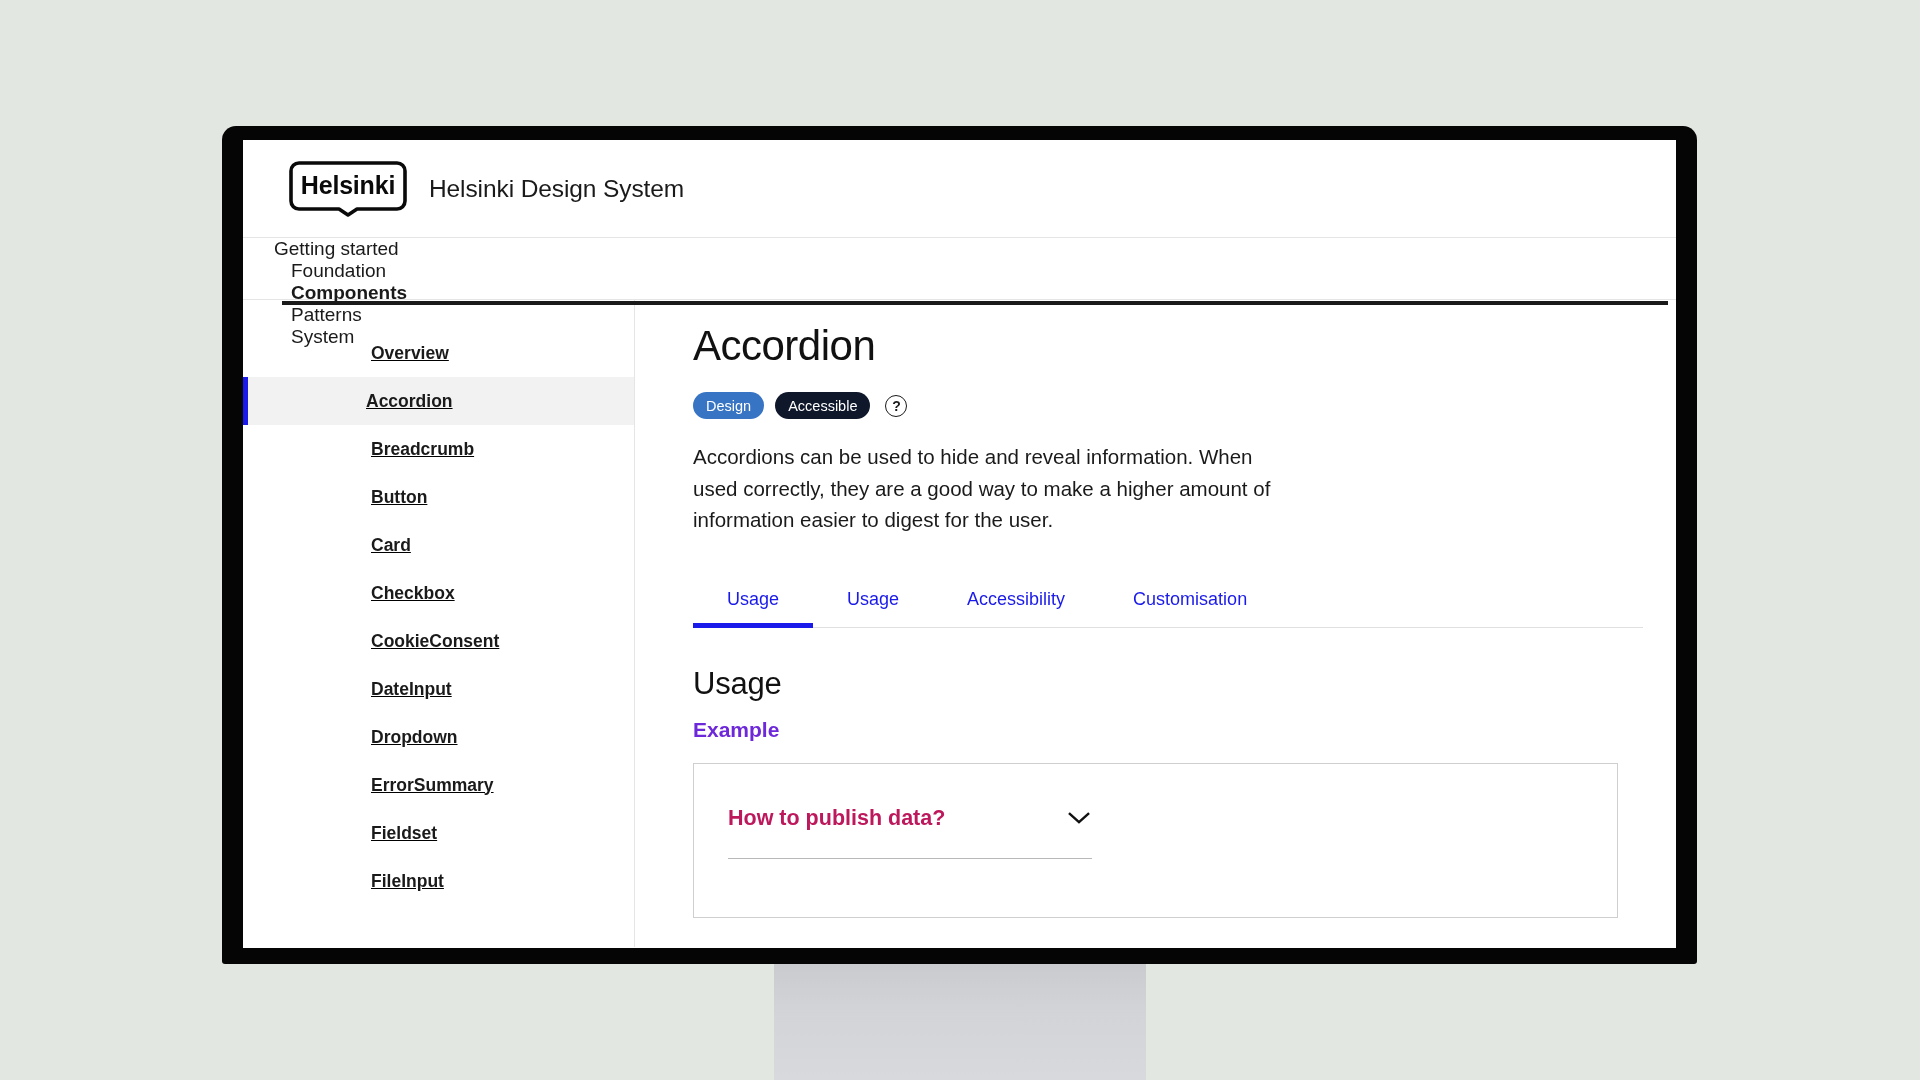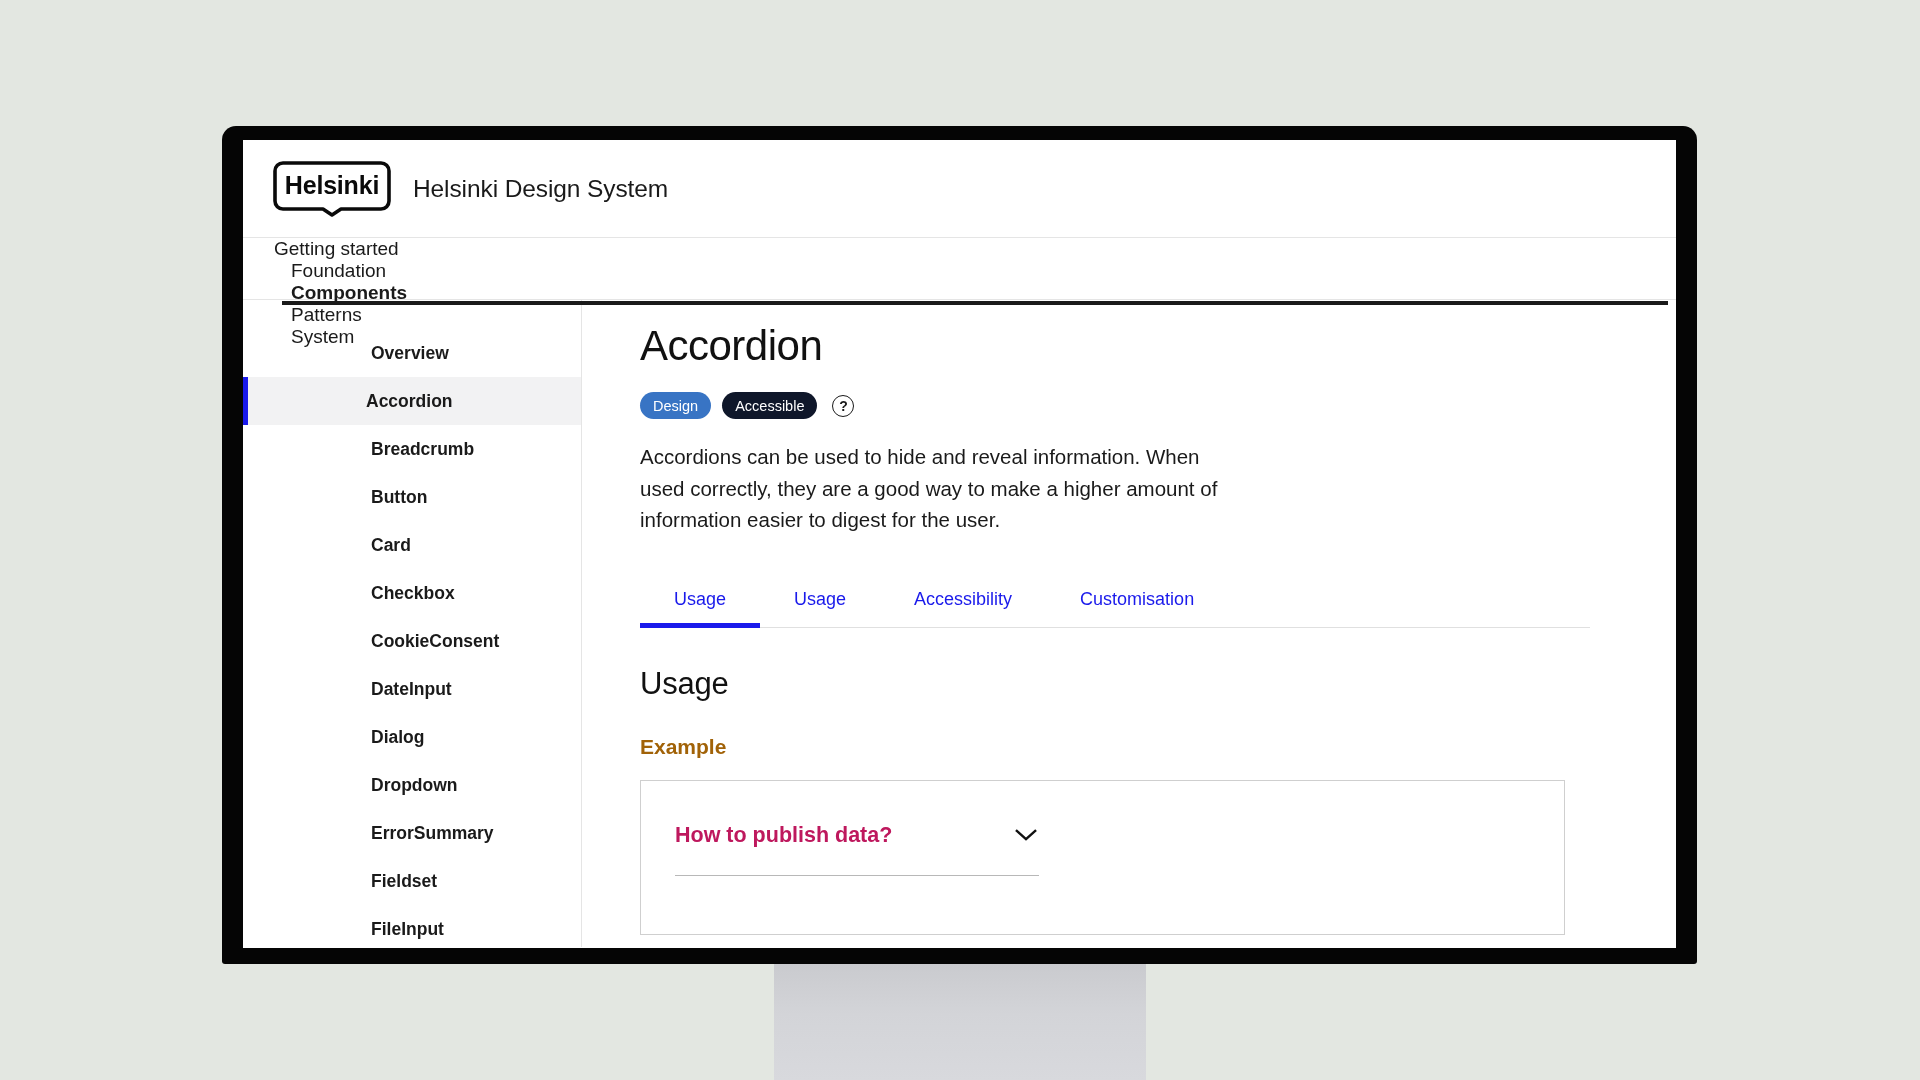--- a/index.html
+++ b/index.html
@@ -44,21 +44,21 @@
     background: #ffffff;
     overflow: hidden;
     position: relative;
   }
 
   
   .site-header {
     height: 98px;
     display: flex;
     align-items: center;
-    padding-left: 28px;
+    padding-left: 44px;
     border-bottom: 1px solid #e5e5e5;
     background: #fff;
   }
 
   .logo-wrap {
     display: flex;
     align-items: center;
     gap: 20px;
   }
 
@@ -129,25 +129,26 @@
     background: #1a1a1a;
   }
 
   
   .page-body {
     display: flex;
     height: calc(100% - 161px);
   }
 
   .sidebar {
-    width: 339px;
+    width: 392px;
     flex: none;
     border-right: 1px solid #e5e5e5;
     padding-top: 29px;
     background: #fff;
+    text-decoration: underline;
   }
 
   .side-item {
     height: 48px;
     display: flex;
     align-items: center;
     padding-left: 123px;
     font-size: 17.5px;
     font-weight: 700;
     color: #1a1a1a;
@@ -253,24 +254,24 @@
 
   .section-title {
     margin-top: 38px;
     font-size: 31px;
     font-weight: 400;
     color: #111;
     letter-spacing: -0.2px;
   }
 
   .subsection-title {
-    margin-top: 33px;
+    margin-top: 16px;
     font-size: 21px;
     font-weight: 700;
-    color: #a16207;
+    color: #6d28d9;
   }
 
   
   .example-box {
     margin-top: 21px;
     width: 925px;
     height: 155px;
     border: 1px solid #cfcfcf;
     background: #fff;
     padding: 42px 34px 0 34px;
@@ -363,23 +364,20 @@
         <div class="side-item">
             <span>Checkbox</span>
           </div>
         <div class="side-item">
             <span>CookieConsent</span>
           </div>
         <div class="side-item">
             <span>DateInput</span>
           </div>
         <div class="side-item">
-            <span>Dialog</span>
-          </div>
-        <div class="side-item">
             <span>Dropdown</span>
           </div>
         <div class="side-item">
             <span>ErrorSummary</span>
           </div>
         <div class="side-item">
             <span>Fieldset</span>
           </div>
         <div class="side-item">
             <span>FileInput</span>

